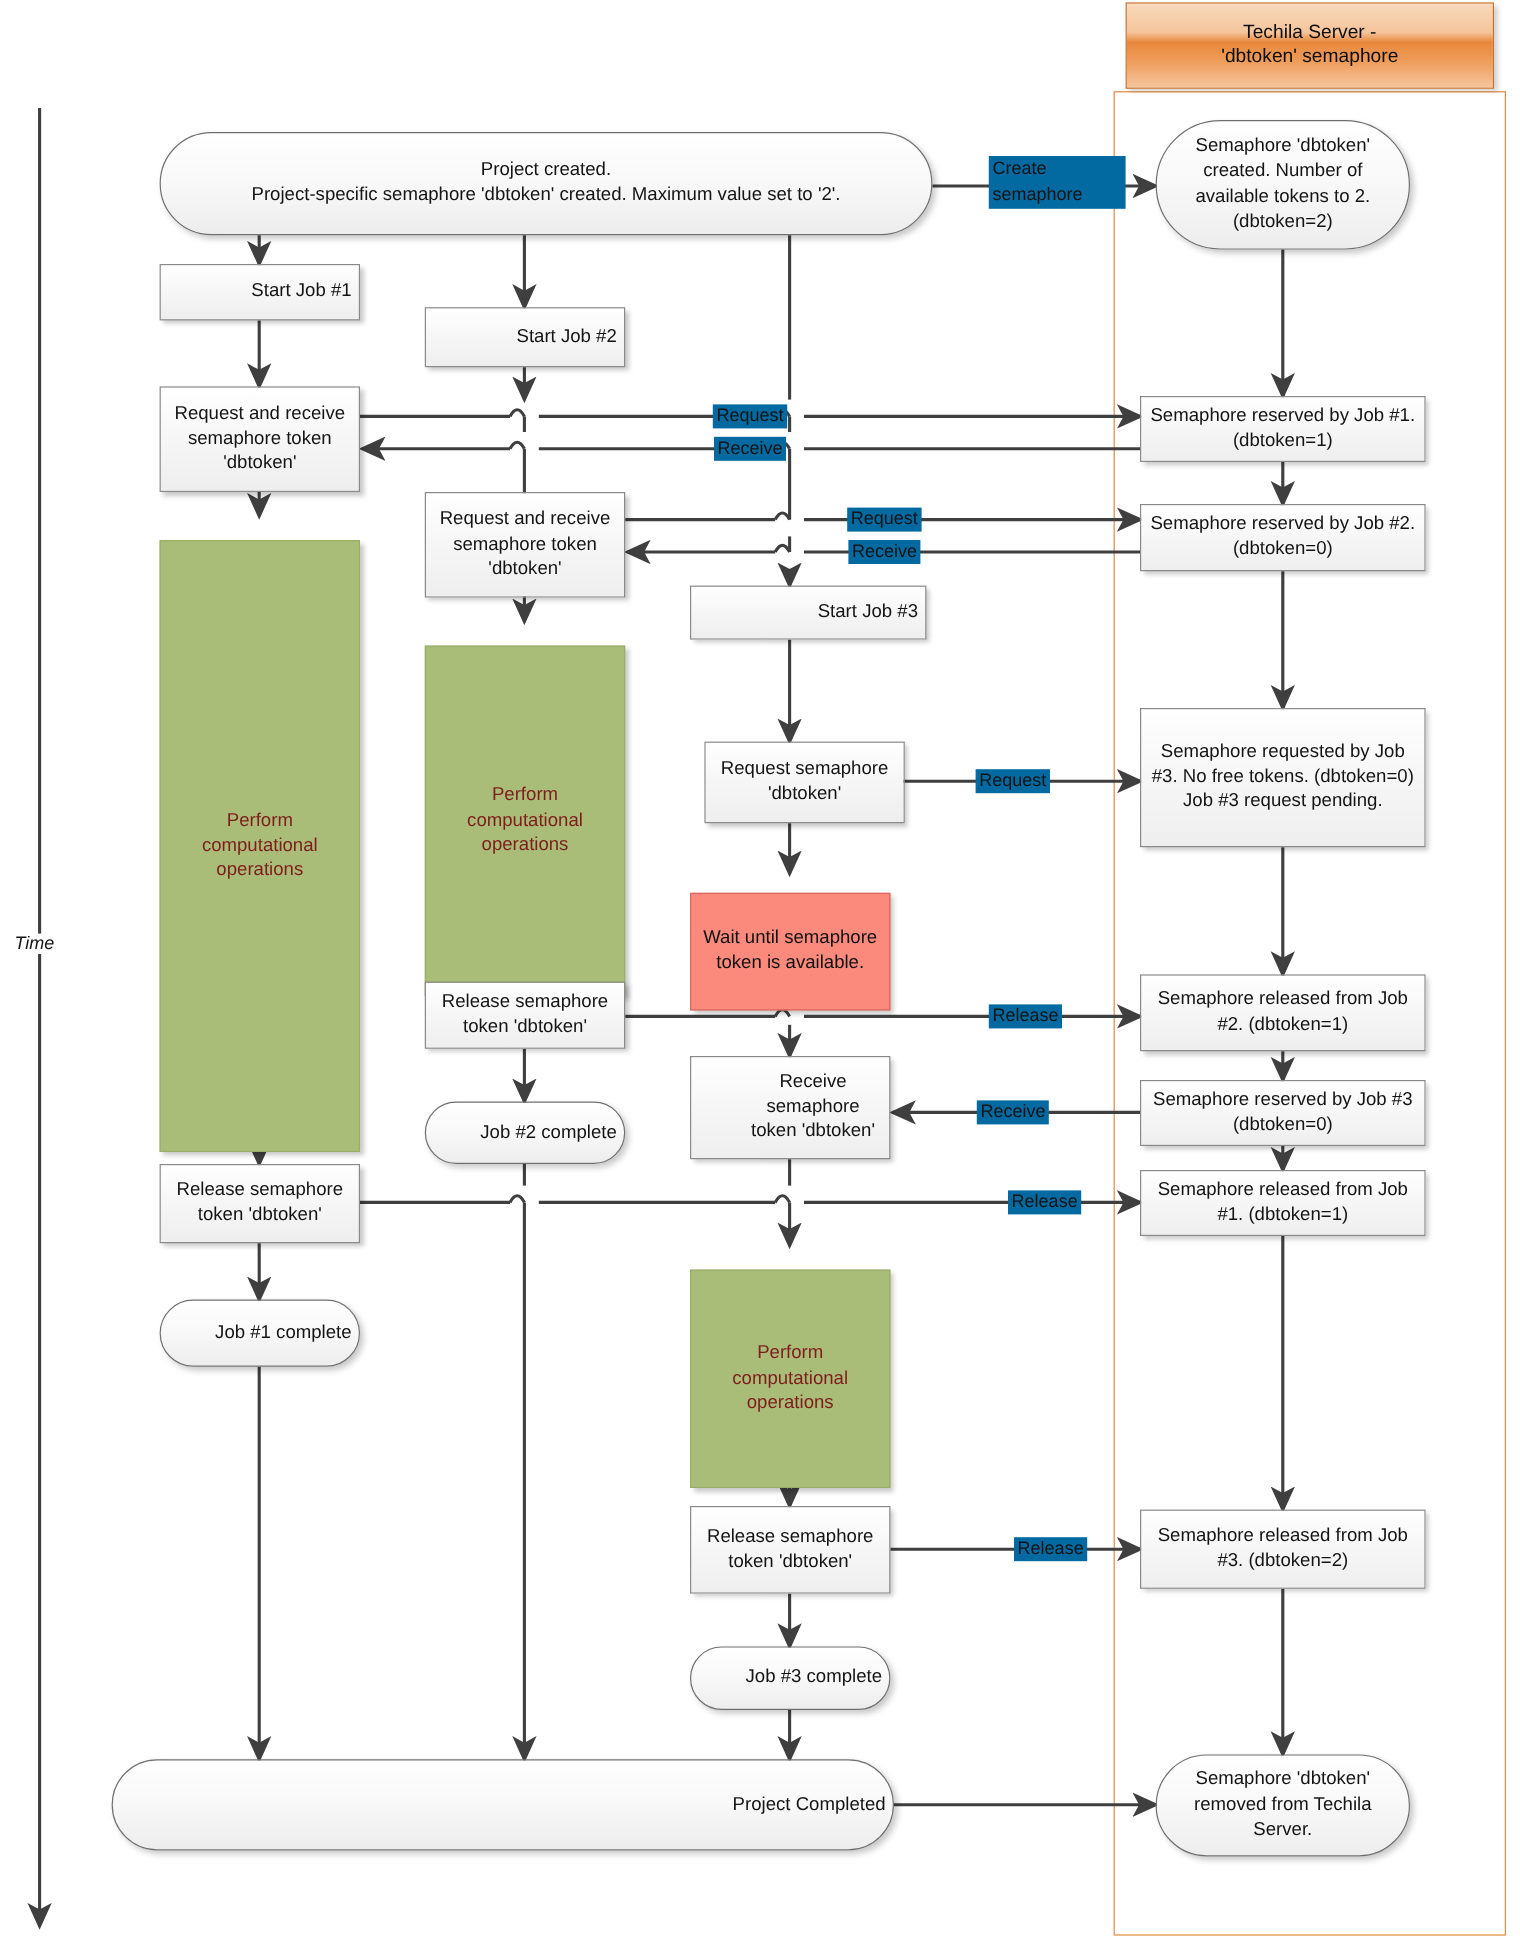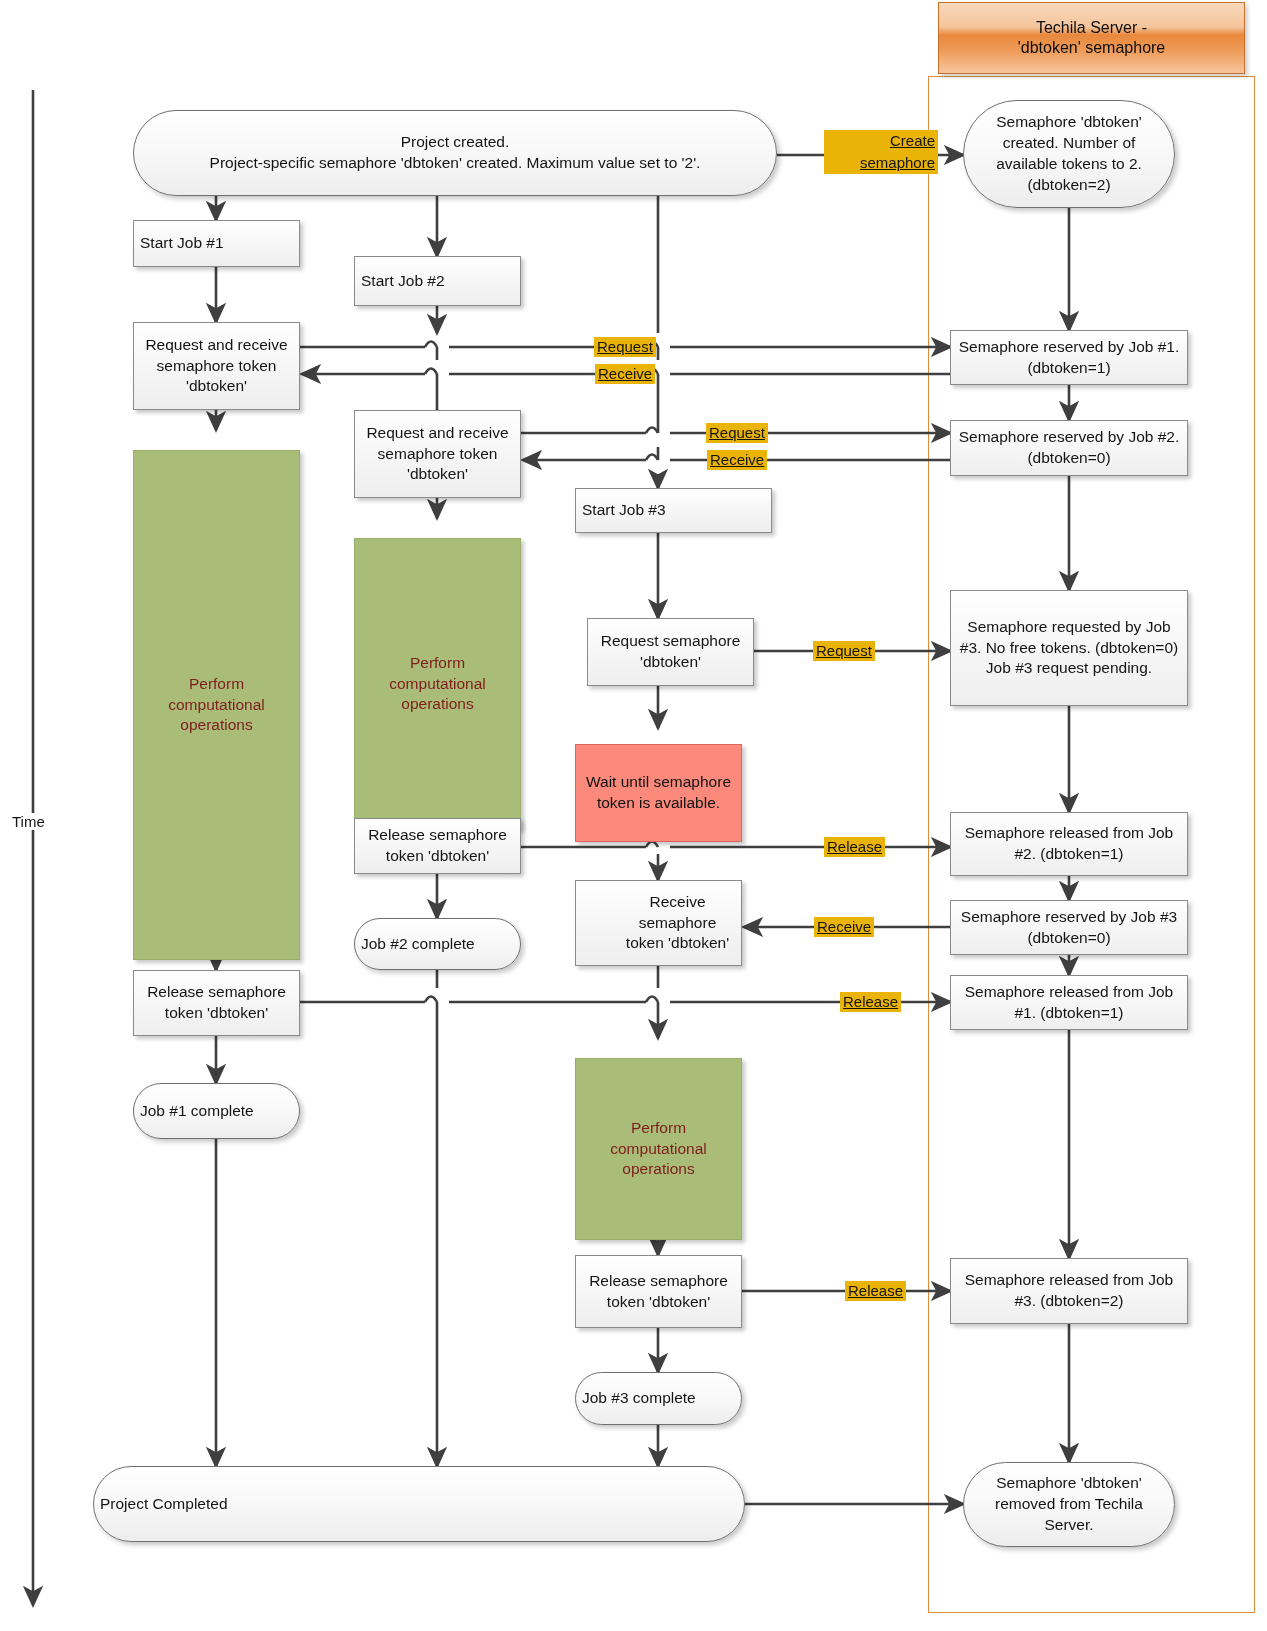--- a/index.html
+++ b/index.html
@@ -24,21 +24,21 @@
     top: 0;
     width: 1267px;
     height: 1631px;
     pointer-events: none;
   }
   .node {
     position: absolute;
     box-sizing: border-box;
     display: flex;
     align-items: center;
-    justify-content: flex-start;
+    justify-content: flex-end;
     text-align: center;
     font-size: 15.5px;
     line-height: 1.35;
     color: #141414;
     padding: 3px 6px;
   }
   .rect {
     border: 1.4px solid #8a8a8a;
     background: linear-gradient(180deg, #ffffff 0%, #f7f7f7 45%, #eeeeee 100%);
     box-shadow: 3px 3px 4px rgba(0,0,0,0.22);
@@ -79,26 +79,25 @@
     text-align: center;
     font-size: 16px;
     line-height: 1.25;
     color: #0d0d0d;
     box-shadow: 3px 3px 4px rgba(0,0,0,0.18);
   }
   .edge-label {
     position: absolute;
     font-size: 15px;
     color: #141414;
-    background: #eab308;
+    background: #0369a1;
     padding: 0 3px;
-    text-align: right;
+    text-align: left;
     line-height: 1.3;
     white-space: nowrap;
-    text-decoration: underline;
   }
   .time-label {
     position: absolute;
     font-size: 15px;
     color: #141414;
     background: #ffffff;
     padding: 0 2px;
   }
 </style>
 </head>
@@ -339,15 +338,15 @@
   <div class="edge-label" style="left:813px; top:641px;">Request</div>
 
   <div class="edge-label" style="left:824px; top:837px;">Release</div>
 
   <div class="edge-label" style="left:814px; top:917px;">Receive</div>
 
   <div class="edge-label" style="left:840px; top:992px;">Release</div>
 
   <div class="edge-label" style="left:845px; top:1281px;">Release</div>
 
-  <div class="time-label" style="left:10px; top:813px;">Time</div>
+  <div class="time-label" style="left:10px; top:778px;font-style:italic;">Time</div>
 
 </div>
 
 </body></html>

